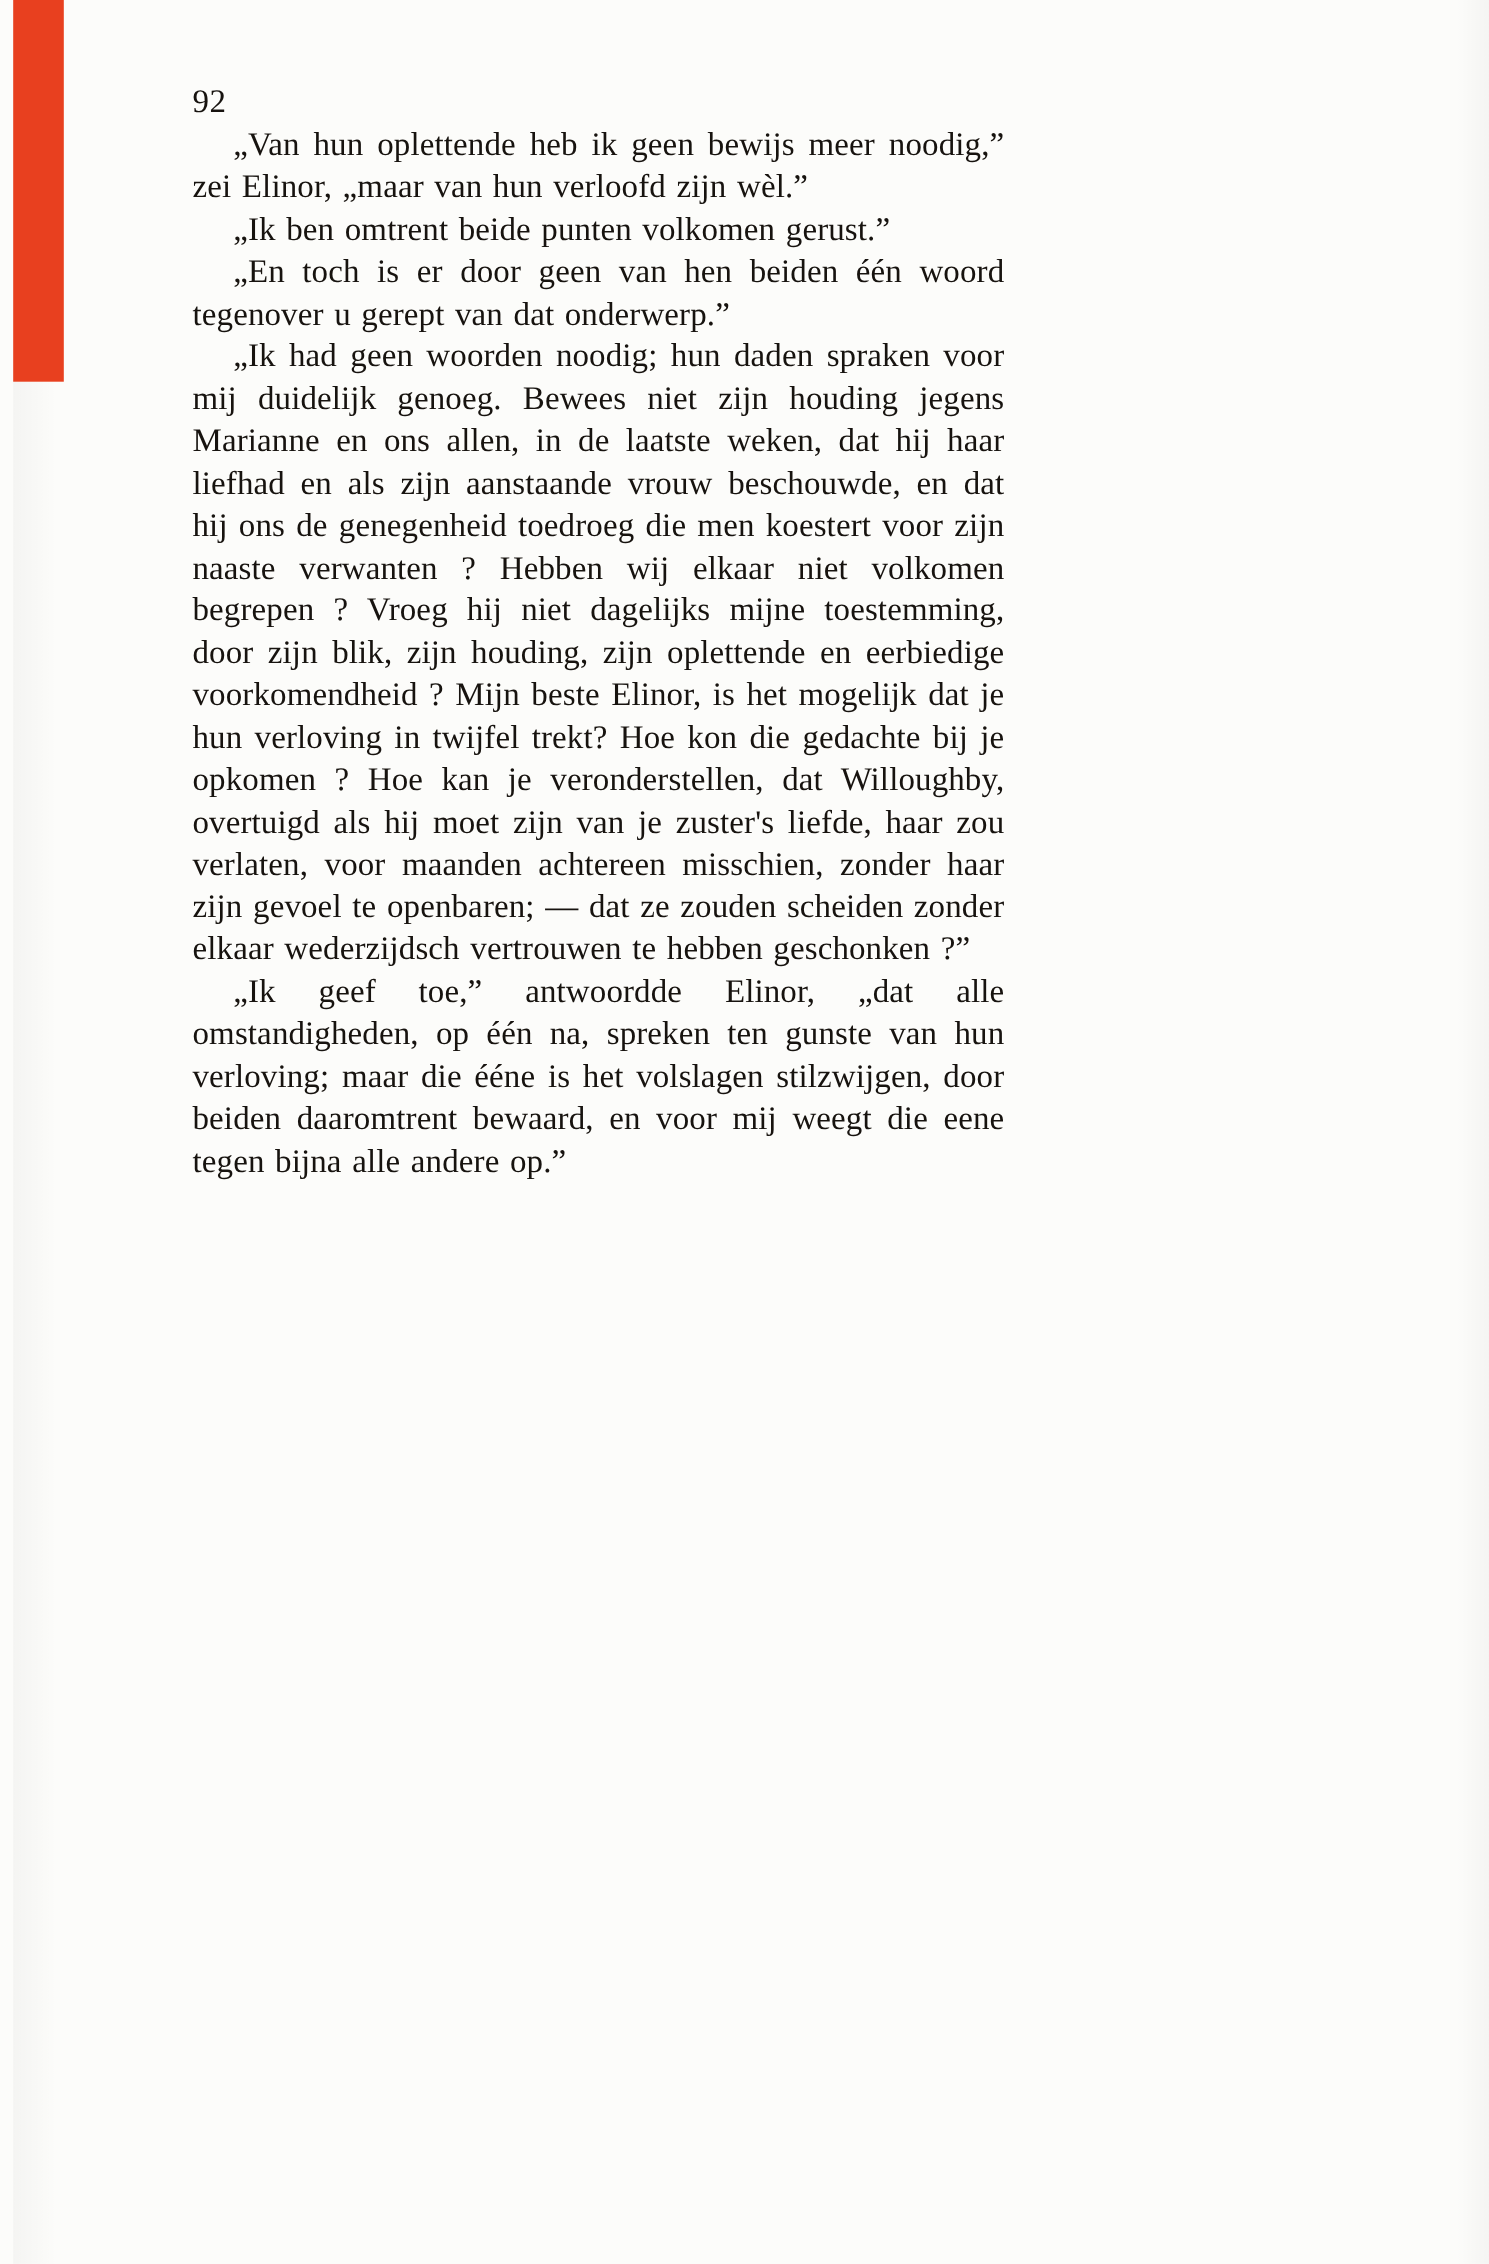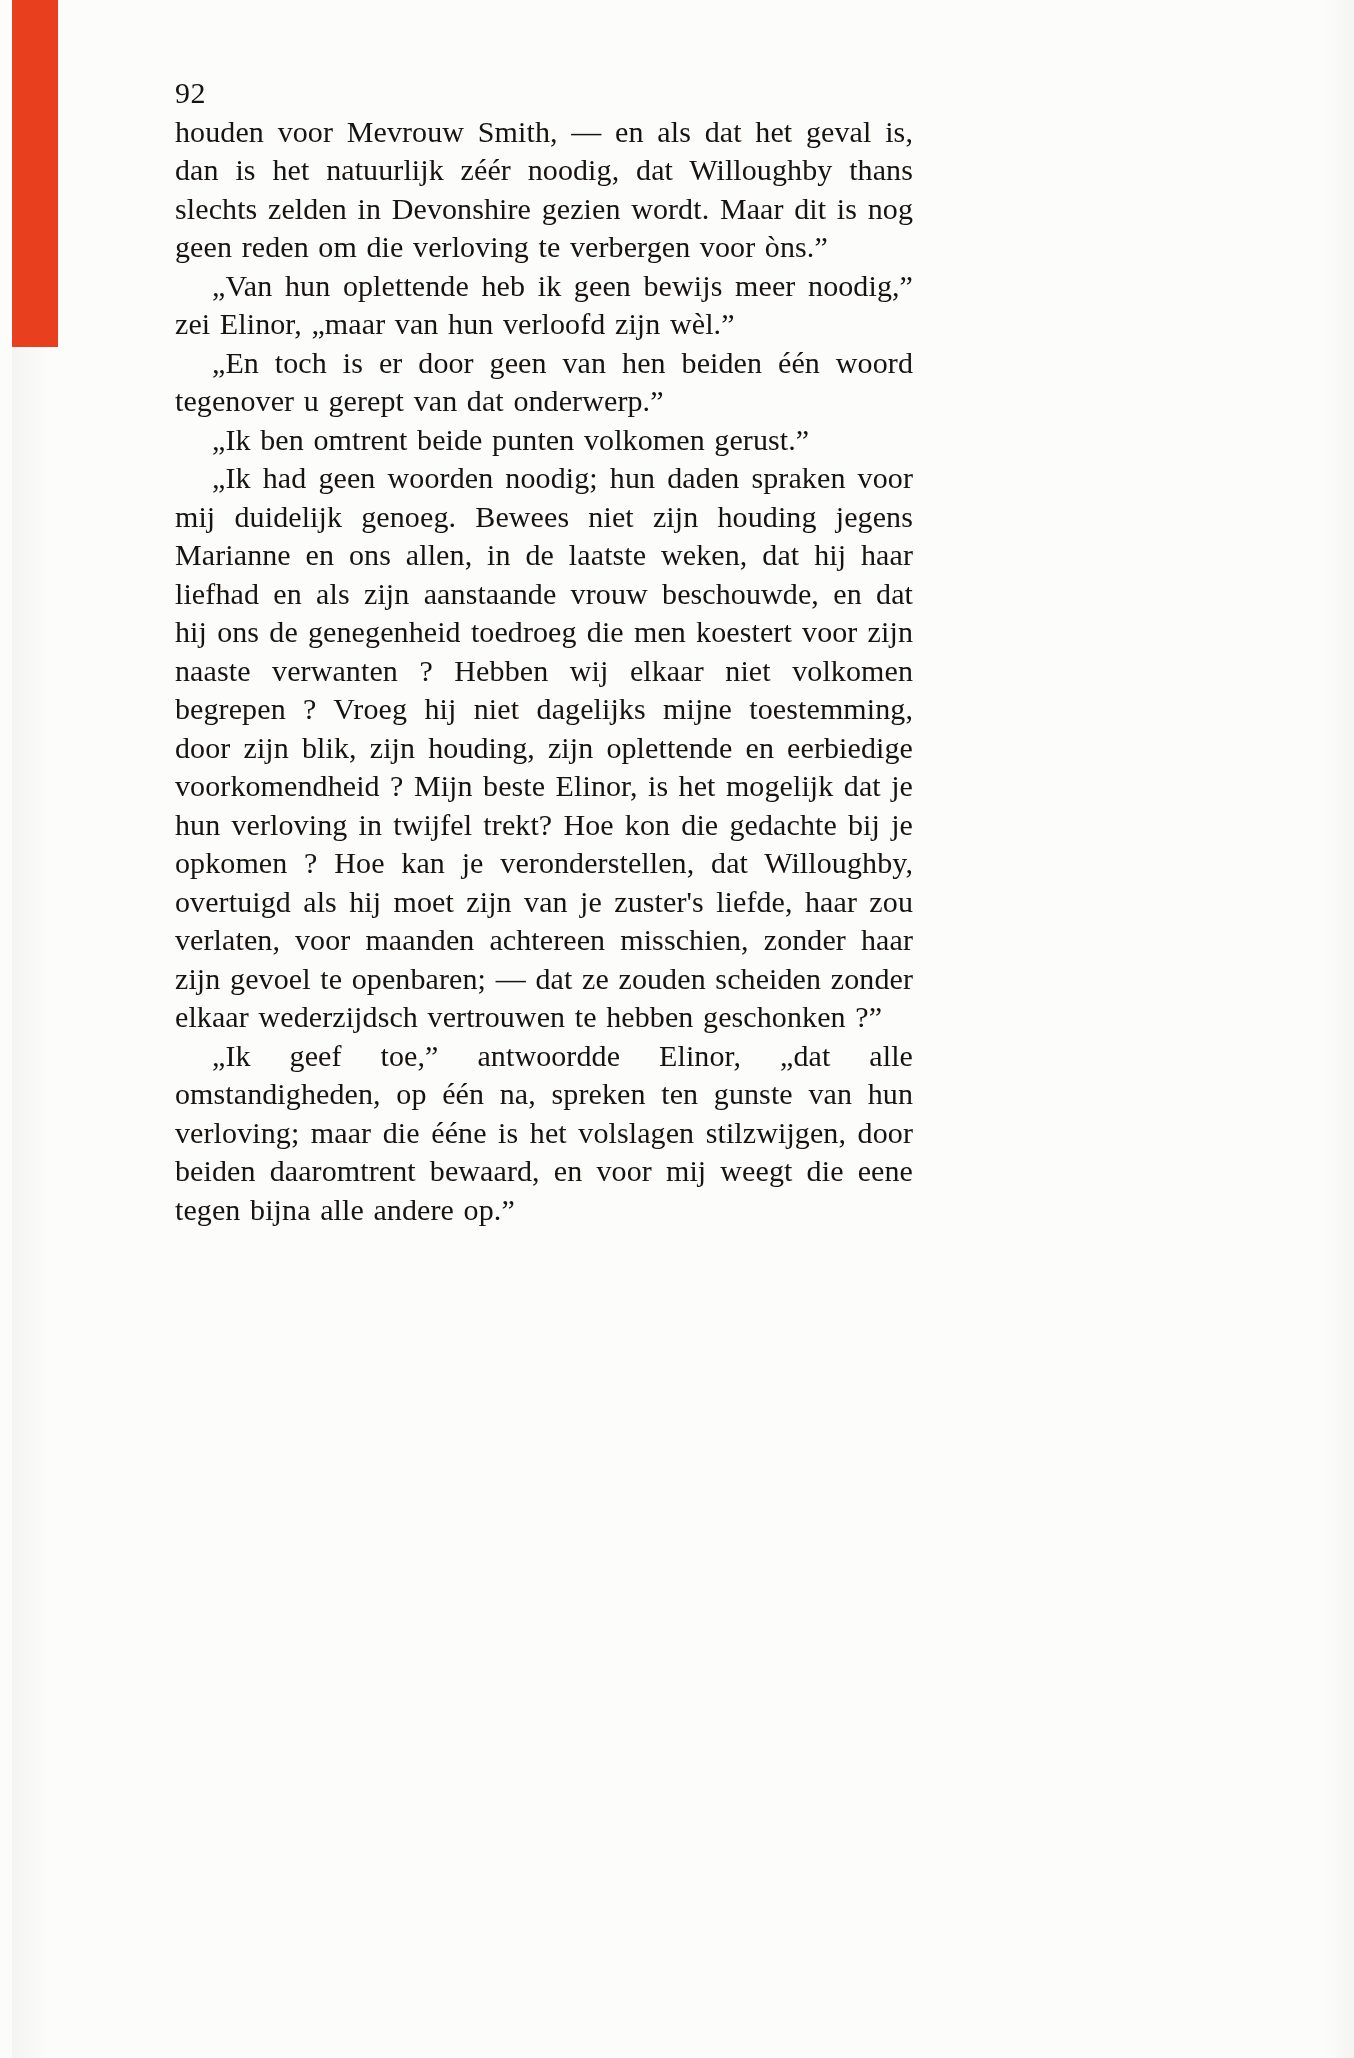--- a/index.html
+++ b/index.html
@@ -59,26 +59,25 @@
 </style>
 </head>
 <body>
 
 <div class="page">
   <div class="stripe"></div>
 
   <div class="text-block">
     <div class="page-number">92</div>
 
-    <p class="para">houden voor Mevrouw Smith, — en als dat het geval is, dan is het natuurlijk zéér noodig, dat Willoughby thans slechts zelden in Devonshire gezien wordt. Maar dit is nog geen reden om die verloving te verbergen voor òns.”</p>
 
 
     <p class="para indent">„Van hun oplettende heb ik geen bewijs meer noodig,” zei Elinor, „maar van hun verloofd zijn wèl.”</p>
 
+    <p class="para indent">„Ik ben omtrent beide punten volkomen gerust.”</p>
+
     <p class="para indent">„En toch is er door geen van hen beiden één woord tegenover u gerept van dat onderwerp.”</p>
-
-    <p class="para indent">„Ik ben omtrent beide punten volkomen gerust.”</p>
 
     <p class="para indent">„Ik had geen woorden noodig; hun daden spraken voor mij duidelijk genoeg. Bewees niet zijn houding jegens Marianne en ons allen, in de laatste weken, dat hij haar liefhad en als zijn aanstaande vrouw beschouwde, en dat hij ons de genegenheid toedroeg die men koestert voor zijn naaste verwanten ? Hebben wij elkaar niet volkomen begrepen ? Vroeg hij niet dagelijks mijne toestemming, door zijn blik, zijn houding, zijn oplettende en eerbiedige voorkomendheid ? Mijn beste Elinor, is het mogelijk dat je hun verloving in twijfel trekt? Hoe kon die gedachte bij je opkomen ? Hoe kan je veronderstellen, dat Willoughby, overtuigd als hij moet zijn van je zuster's liefde, haar zou verlaten, voor maanden achtereen misschien, zonder haar zijn gevoel te openbaren; — dat ze zouden scheiden zonder elkaar wederzijdsch vertrouwen te hebben geschonken ?”</p>
 
     <p class="para indent">„Ik geef toe,” antwoordde Elinor, „dat alle omstandigheden, op één na, spreken ten gunste van hun verloving; maar die ééne is het volslagen stilzwijgen, door beiden daaromtrent bewaard, en voor mij weegt die eene tegen bijna alle andere op.”</p>
   </div>
 </div>
 
 </body></html>

